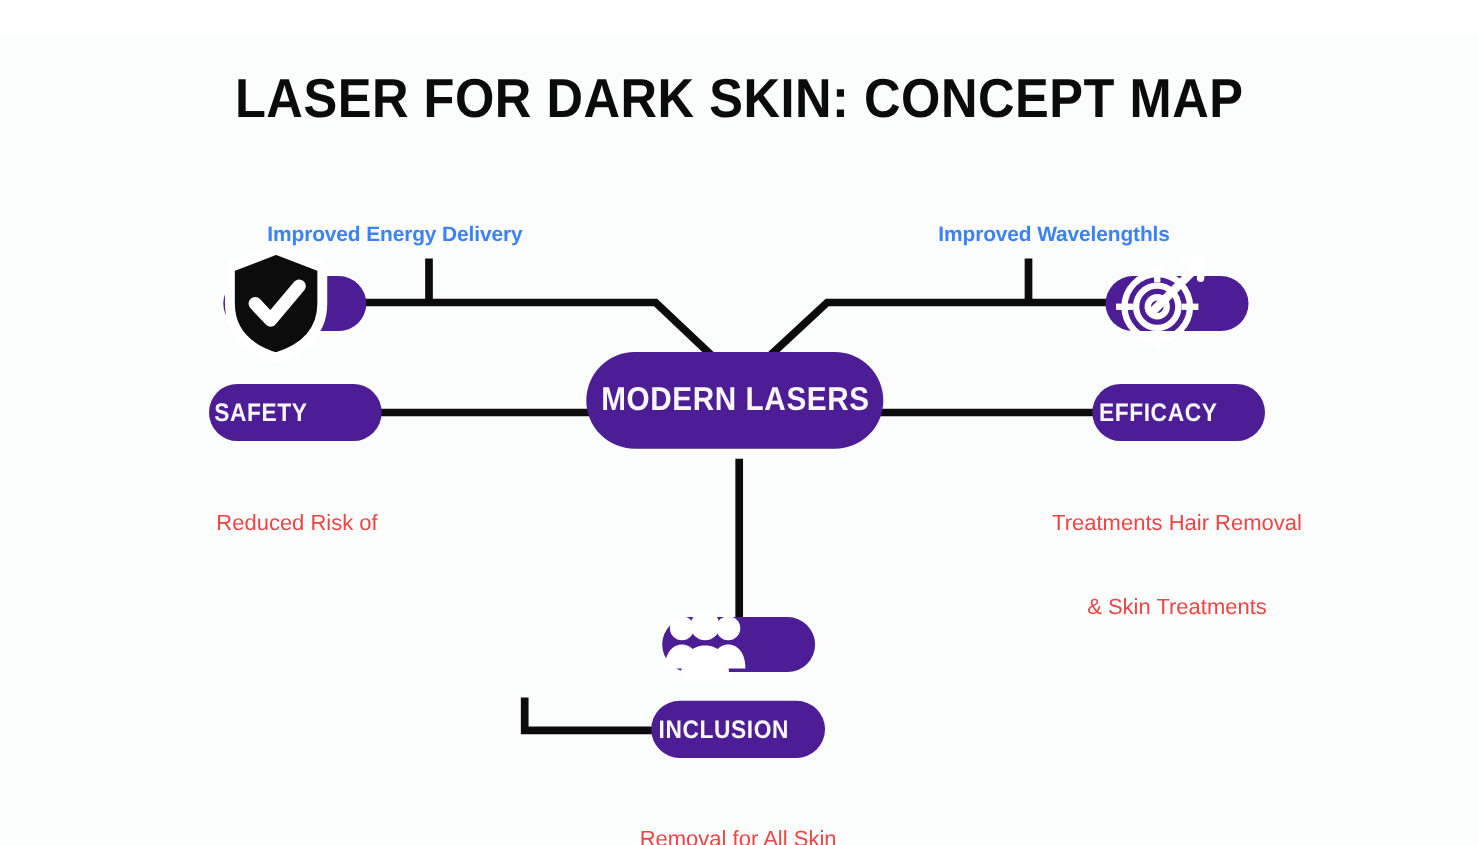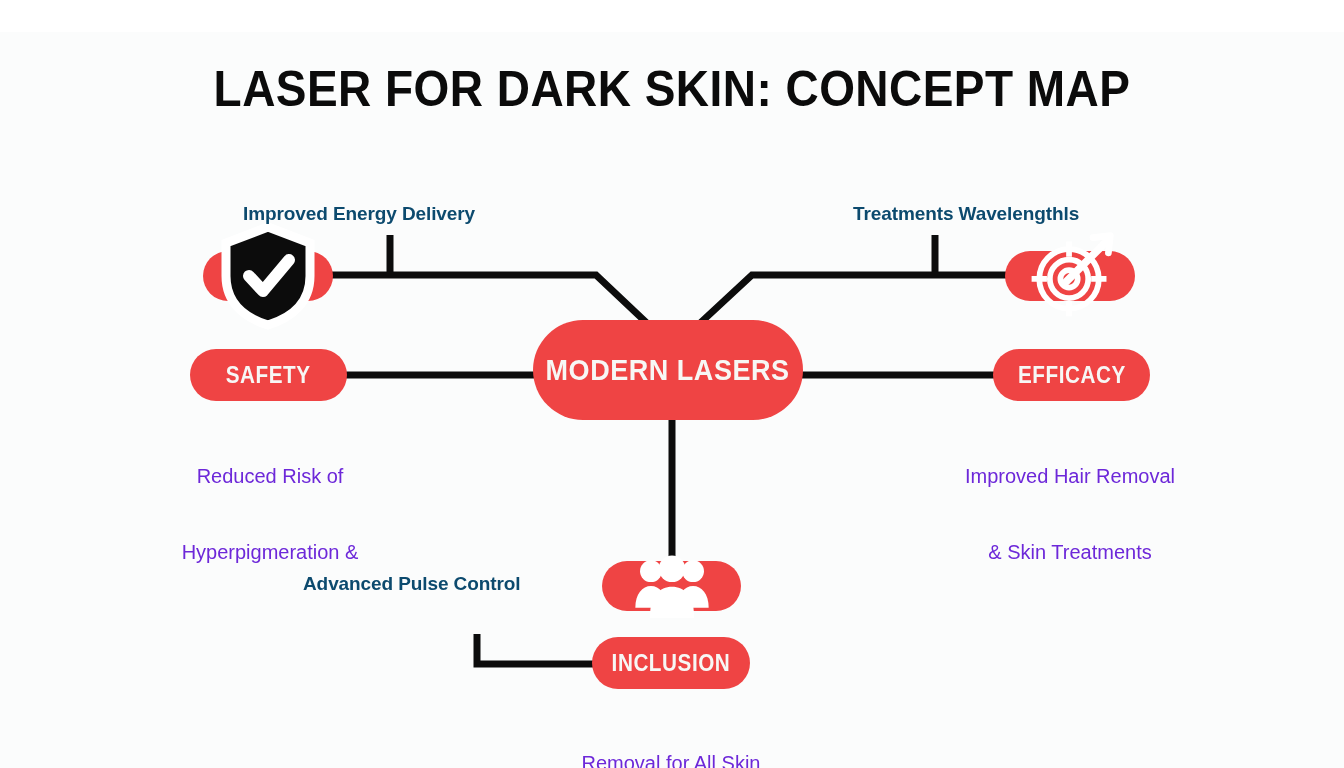--- a/index.html
+++ b/index.html
@@ -40,41 +40,41 @@
     position: absolute;
     left: 0;
     top: 0;
     width: 1344px;
     height: 768px;
   }
 
   
   .pill {
     position: absolute;
-    background: #ef4444;
+    background: #4c1d95;
     border-radius: 999px;
     display: flex;
     align-items: center;
-    justify-content: center;
+    justify-content: flex-start;
     box-sizing: border-box;
   }
   .pill-label {
     color: #f7f7f5;
     font-family: "Liberation Sans Narrow", "Liberation Sans", sans-serif;
     font-weight: 700;
     letter-spacing: 0.6px;
     transform: scaleX(0.9);
     white-space: nowrap;
   }
 
   #node-center {
     left: 533px;
     top: 288px;
     width: 270px;
-    height: 100px;
+    height: 88px;
     border-radius: 50px;
   }
   #node-center .pill-label { font-size: 30px; }
 
   #node-safety {
     left: 190px;
     top: 317px;
     width: 157px;
     height: 52px;
   }
@@ -111,33 +111,33 @@
     left: 602px;
     top: 529px;
     width: 139px;
     height: 50px;
   }
   .pill svg { display: block; overflow: visible; }
 
   
   .cap {
     position: absolute;
-    color: #0c4a6e;
+    color: #3b82f6;
     white-space: pre;
     line-height: 1.26;
   }
   .cap-bold {
     font-weight: 700;
     font-size: 19px;
     letter-spacing: -0.1px;
   }
   .cap-body {
     font-weight: 400;
     font-size: 20px;
-    color: #6d28d9;
+    color: #ef4444;
     text-align: center;
   }
 
   #cap-energy   { left: 243px; top: 170px; }
   #cap-wave     { left: 853px; top: 170px; }
   #cap-pulse    { left: 303px; top: 540px; }
 
   #cap-safety-desc   { left: 155px;  top: 382px; width: 230px; }
   #cap-efficacy-desc { left: 955px;  top: 382px; width: 230px; }
   #cap-inclusion-desc{ left: 553px;  top: 669px; width: 236px; }
@@ -184,21 +184,20 @@
         <path d="M48 3 L90 19 L90 52 C90 79 71 94 48 101 C25 94 6 79 6 52 L6 19 Z" fill="#0c0c0c" stroke="#ffffff" stroke-width="9"></path>
         <path d="M29 52 L43 67 L69 36" fill="none" stroke="#ffffff" stroke-width="12" stroke-linecap="round" stroke-linejoin="round"></path>
       </svg>
     </span>
   </div>
 
   <div class="cap cap-bold" id="cap-energy">Improved Energy Delivery</div>
 
   <div class="cap cap-body" id="cap-safety-desc">
     <div>Reduced Risk of</div>
-    <div>Hyperpigmeration &amp;</div>
   </div>
 
   <div class="pill" id="node-efficacy">
     <span class="pill-label">EFFICACY</span>
   </div>
 
   <div class="pill" id="node-target">
     <span>
       <svg width="96" height="100" viewBox="0 0 100 100">
         <g fill="none" stroke="#ffffff" stroke-width="6">
@@ -209,24 +208,24 @@
           <path d="M49 76 L49 92"></path>
           <path d="M10 53 L26 53"></path>
           <path d="M72 53 L88 53"></path>
         </g>
         <path d="M46 56 L88 14" stroke="#ffffff" stroke-width="8" stroke-linecap="round"></path>
         <path d="M74 10 L92 8 L90 26" fill="none" stroke="#ffffff" stroke-width="7" stroke-linejoin="round" stroke-linecap="round"></path>
       </svg>
     </span>
   </div>
 
-  <div class="cap cap-bold" id="cap-wave">Treatments Wavelengthls</div>
+  <div class="cap cap-bold" id="cap-wave">Improved Wavelengthls</div>
 
   <div class="cap cap-body" id="cap-efficacy-desc">
-    <div>Improved Hair Removal</div>
+    <div>Treatments Hair Removal</div>
     <div>&amp; Skin Treatments</div>
   </div>
 
   <div class="pill" id="node-people">
     <span>
       <svg width="78" height="70" viewBox="0 0 100 88">
         <g fill="#ffffff">
           <circle cx="23" cy="25" r="14"></circle>
           <path d="M3 72 C3 54 12 44 23 44 C34 44 43 54 43 72 Z"></path>
           <circle cx="77" cy="25" r="14"></circle>
@@ -236,20 +235,19 @@
         </g>
         <rect x="22" y="78" width="56" height="7" fill="#ffffff"></rect>
       </svg>
     </span>
   </div>
 
   <div class="pill" id="node-inclusion">
     <span class="pill-label">INCLUSION</span>
   </div>
 
-  <div class="cap cap-bold" id="cap-pulse">Advanced Pulse Control</div>
 
   <div class="cap cap-body" id="cap-inclusion-desc">
     <div>Removal for All Skin</div>
     
   </div>
 
 </div>
 
 </body></html>

